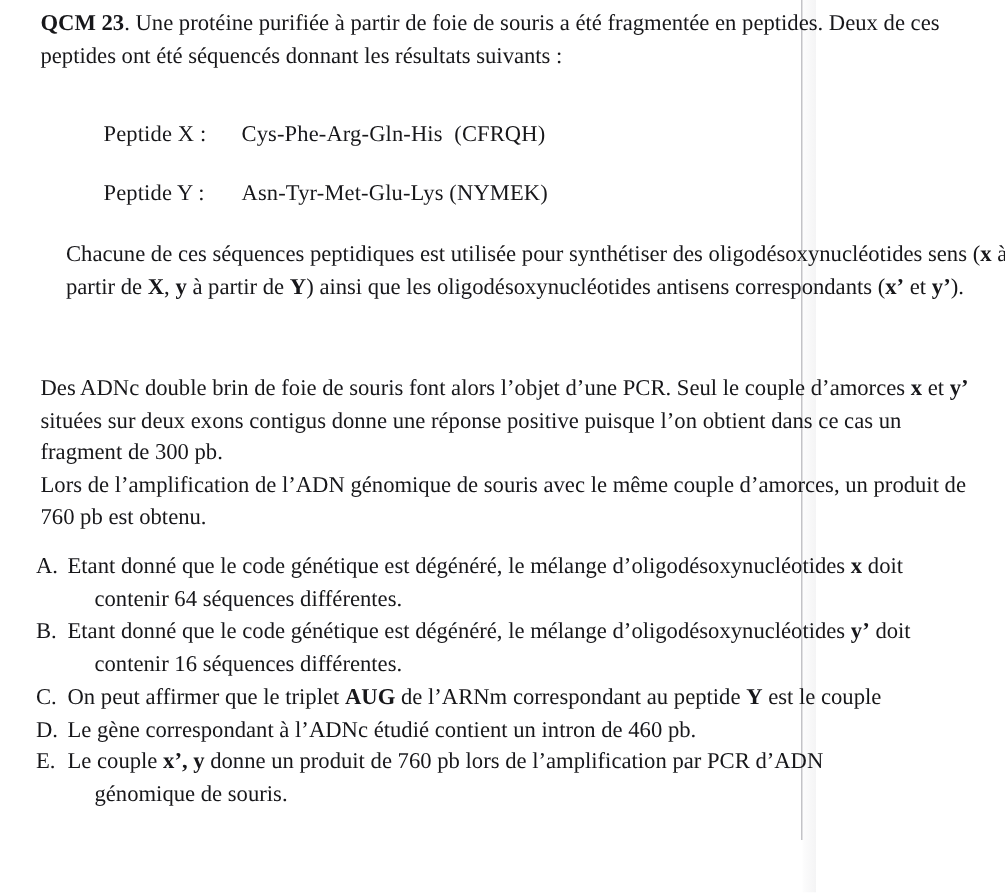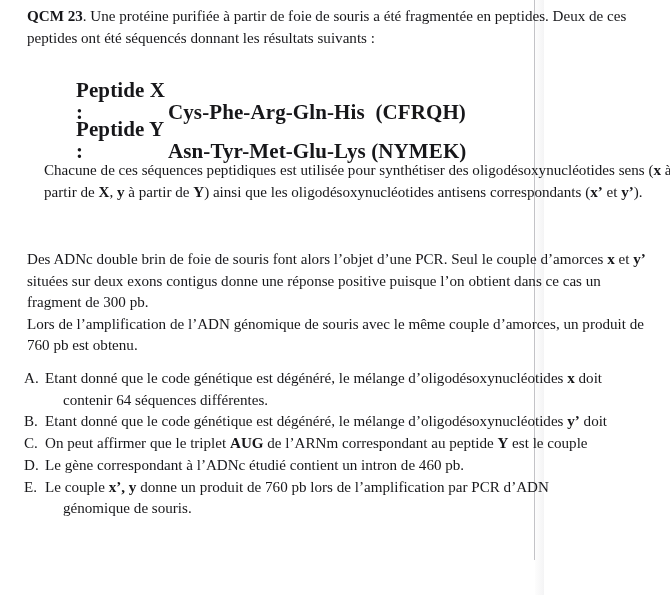--- a/index.html
+++ b/index.html
@@ -51,23 +51,23 @@
     text-align: left;
   }
 
   .intro {
     left: 27px;
     top: 6px;
     width: 624px;
   }
 
   .peptide-line {
-    left: 76px;
-    font-weight: bold;
-    font-size: 21px;
+    left: 69px;
+    font-weight: normal;
+    font-size: 15px;
     letter-spacing: 0.1px;
   }
   .peptide-x { top: 80px; }
   .peptide-y { top: 119px; }
   .peptide-label {
     display: inline-block;
     width: 92px;
   }
   .peptide-seq {
     display: inline-block;
@@ -145,21 +145,21 @@
 
   <div class="options">
 
     <div class="option">
       <span class="option-letter">A.</span>
       <span class="option-text"><span>Etant donné que le code génétique est dégénéré, le mélange d’oligodésoxynucléotides </span><b>x</b><span> doit</span><span class="cont">contenir 64 séquences différentes.</span></span>
     </div>
 
     <div class="option">
       <span class="option-letter">B.</span>
-      <span class="option-text"><span>Etant donné que le code génétique est dégénéré, le mélange d’oligodésoxynucléotides </span><b>y’</b><span> doit</span></span>
+      <span class="option-text"><span>Etant donné que le code génétique est dégénéré, le mélange d’oligodésoxynucléotides </span><b>y’</b><span> doit</span><span class="cont">contenir 16 séquences différentes.</span></span>
     </div>
 
     <div class="option">
       <span class="option-letter">C.</span>
       <span class="option-text"><span>On peut affirmer que le triplet </span><b>AUG</b><span> de l’ARNm correspondant au peptide </span><b>Y</b><span> est le couple</span></span>
     </div>
 
     <div class="option">
       <span class="option-letter">D.</span>
       <span class="option-text"><span>Le gène correspondant à l’ADNc étudié contient un intron de 460 pb.</span></span>

